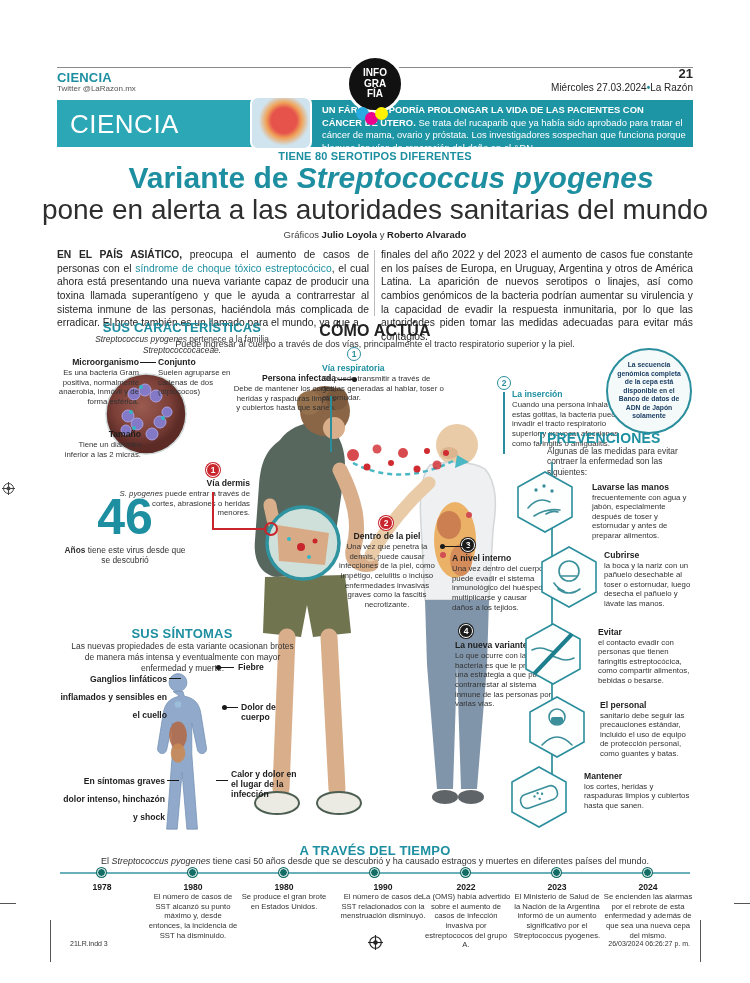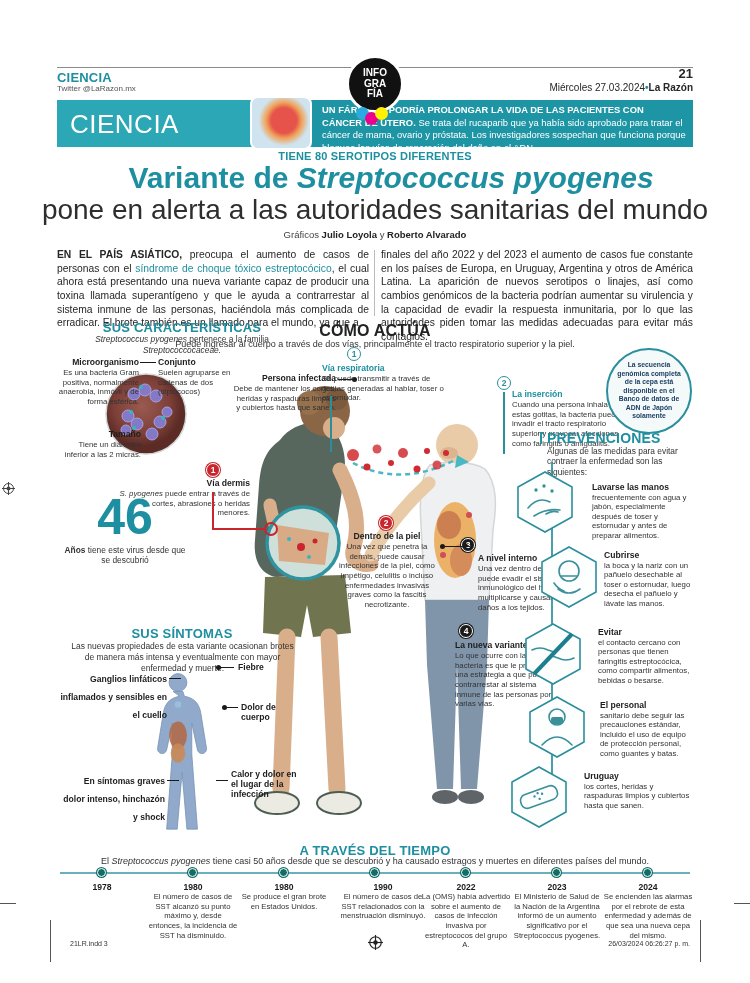--- a/index.html
+++ b/index.html
@@ -30,21 +30,21 @@
 </head>
 <body>
 
 <div id="page">
 
   <div class="abs rule" style="left:57px;top:67px;width:636px"></div>
   <div class="abs secthead" style="left:57px;top:70px;font-size:13px">CIENCIA</div>
   <div class="abs" style="left:57px;top:84px;font-size:8px;color:#555">Twitter @LaRazon.mx</div>
   <div class="abs" style="right:57px;top:66px;font-size:13px;font-weight:bold;text-align:right">21</div>
   <div class="abs" style="right:57px;top:82px;font-size:10px;text-align:right">
-    <span>Miércoles 27.03.2024</span><span class="teal" style="font-weight:bold">•</span><span style="font-weight:bold">La Razón</span>
+    <span>Miércoles 27.03.2024</span><span class="teal" style="font-weight:bold">•</span><span style="font-weight:normal">La Razón</span>
   </div>
 
   <div class="abs" style="left:346px;top:55px;width:58px;height:58px;border-radius:50%;background:#111;
        display:flex;flex-direction:column;align-items:center;justify-content:center;z-index:6;border:3px solid #fff">
     <span style="color:#fff;font-size:10px;font-weight:bold;line-height:1.05">INFO</span>
     <span style="color:#fff;font-size:10px;font-weight:bold;line-height:1.05">GRA</span>
     <span style="color:#fff;font-size:10px;font-weight:bold;line-height:1.05">FÍA</span>
   </div>
   <div class="abs" style="left:356px;top:107px;z-index:7">
     <span style="position:absolute;left:0;top:0;width:13px;height:13px;border-radius:50%;background:#29abe2"></span>
@@ -236,21 +236,21 @@
   <div class="abs" style="left:336px;top:532px;width:102px;text-align:center">
     <div class="hname red">Dentro de la piel</div>
     <div class="cap">Una vez que penetra la dermis, puede causar infecciones de la piel, como impétigo, celulitis o incluso enfermedades invasivas graves como la fascitis necrotizante.</div>
   </div>
 
   <div class="abs numcirc blackc" style="left:461px;top:538px">
       <span>3</span>
     </div>
   <div class="abs conn" style="left:444px;top:546px;width:26px"></div>
   <div class="abs dot" style="left:440px;top:544px"></div>
-  <div class="abs" style="left:478px;top:554px;width:94px">
+  <div class="abs" style="left:452px;top:554px;width:94px">
     <div class="hname">A nivel interno</div>
     <div class="cap">Una vez dentro del cuerpo, puede evadir el sistema inmunológico del huésped, multiplicarse y causar daños a los tejidos.</div>
   </div>
 
   <div class="abs numcirc blackc" style="left:459px;top:624px">
       <span>4</span>
     </div>
   <div class="abs" style="left:455px;top:641px;width:108px">
     <div class="hname">La nueva variante</div>
     <div class="cap">Lo que ocurre con la nueva bacteria es que le proporciona una estrategia a que puede contrarrestar al sistema inmune de las personas por varias vías.</div>
@@ -301,21 +301,21 @@
   <svg class="abs" style="left:524px;top:622px" width="58" height="64" viewBox="0 0 58 64">
     <polygon points="29,2 56,17 56,47 29,62 2,47 2,17" fill="#fdfefe" stroke="#2b8e9c" stroke-width="1.6"></polygon>
     <g stroke="#3b8f9a" stroke-width="1.6" fill="none" stroke-linecap="round">
       <path d="M8,28 q8,-4 16,0 l6,2"></path>
         <path d="M50,36 q-8,4 -16,0 l-6,-2"></path>
     </g>
     <line x1="10" y1="52" x2="48" y2="12" stroke="#1d7f8e" stroke-width="4"></line>
   </svg>
   <div class="abs" style="left:598px;top:628px;width:96px">
     <div class="hname">Evitar</div>
-    <div class="hexlab">el contacto cercano con personas que tienen faringitis estreptocócica, como compartir alimentos, bebidas o besarse.</div>
+    <div class="hexlab">el contacto evadir con personas que tienen faringitis estreptocócica, como compartir alimentos, bebidas o besarse.</div>
   </div>
 
   <svg class="abs" style="left:528px;top:695px" width="58" height="64" viewBox="0 0 58 64">
     <polygon points="29,2 56,17 56,47 29,62 2,47 2,17" fill="#fdfefe" stroke="#2b8e9c" stroke-width="1.6"></polygon>
     <g stroke="#3b8f9a" stroke-width="1.6" fill="none" stroke-linecap="round">
       <circle cx="29" cy="22" r="8"></circle>
         <path d="M14,50 Q29,34 44,50"></path>
     </g>
     <rect x="23" y="22" width="12" height="7" rx="2" fill="#3b8f9a"></rect>
   </svg>
@@ -330,21 +330,21 @@
       <rect x="10" y="25" width="38" height="14" rx="6" fill="none" stroke="#3b8f9a" stroke-width="1.6"></rect>
       <g fill="#3b8f9a">
           <circle cx="25" cy="30" r="1.2"></circle>
           <circle cx="29" cy="34" r="1.2"></circle>
           <circle cx="33" cy="30" r="1.2"></circle>
           <circle cx="29" cy="28" r="1.2"></circle>
         </g>
     </g>
   </svg>
   <div class="abs" style="left:584px;top:772px;width:108px">
-    <div class="hname">Uruguay</div>
+    <div class="hname">Mantener</div>
     <div class="hexlab">los cortes, heridas y raspaduras limpios y cubiertos hasta que sanen.</div>
   </div>
 
   <div class="abs secthead" style="left:57px;top:626px;width:250px;text-align:center;font-size:13px">SUS SÍNTOMAS</div>
   <div class="abs" style="left:70px;top:641px;width:225px;text-align:center;font-size:8.5px;line-height:1.28;color:#333">Las nuevas propiedades de esta variante ocasionan brotes de manera más intensa y eventualmente con mayor enfermedad y muerte.</div>
 
   <svg class="abs" style="left:128px;top:672px" width="100" height="162" viewBox="0 0 120 200">
     <g fill="#7e9cc2" opacity=".85" stroke="#5f7fa8" stroke-width="1">
       <circle cx="60" cy="13" r="11"></circle>
       <path d="M54,24 h12 l2,6 c12,2 18,9 20,20 l7,43 c2,8 -9,11 -11,3 l-7,-33 l0,38 l7,93 l-13,0 l-6,-70 l-6,70 l-13,0 l7,-93 l0,-38 l-7,33 c-2,8 -13,5 -11,-3 l7,-43 c2,-11 8,-18 20,-20 Z"></path>

